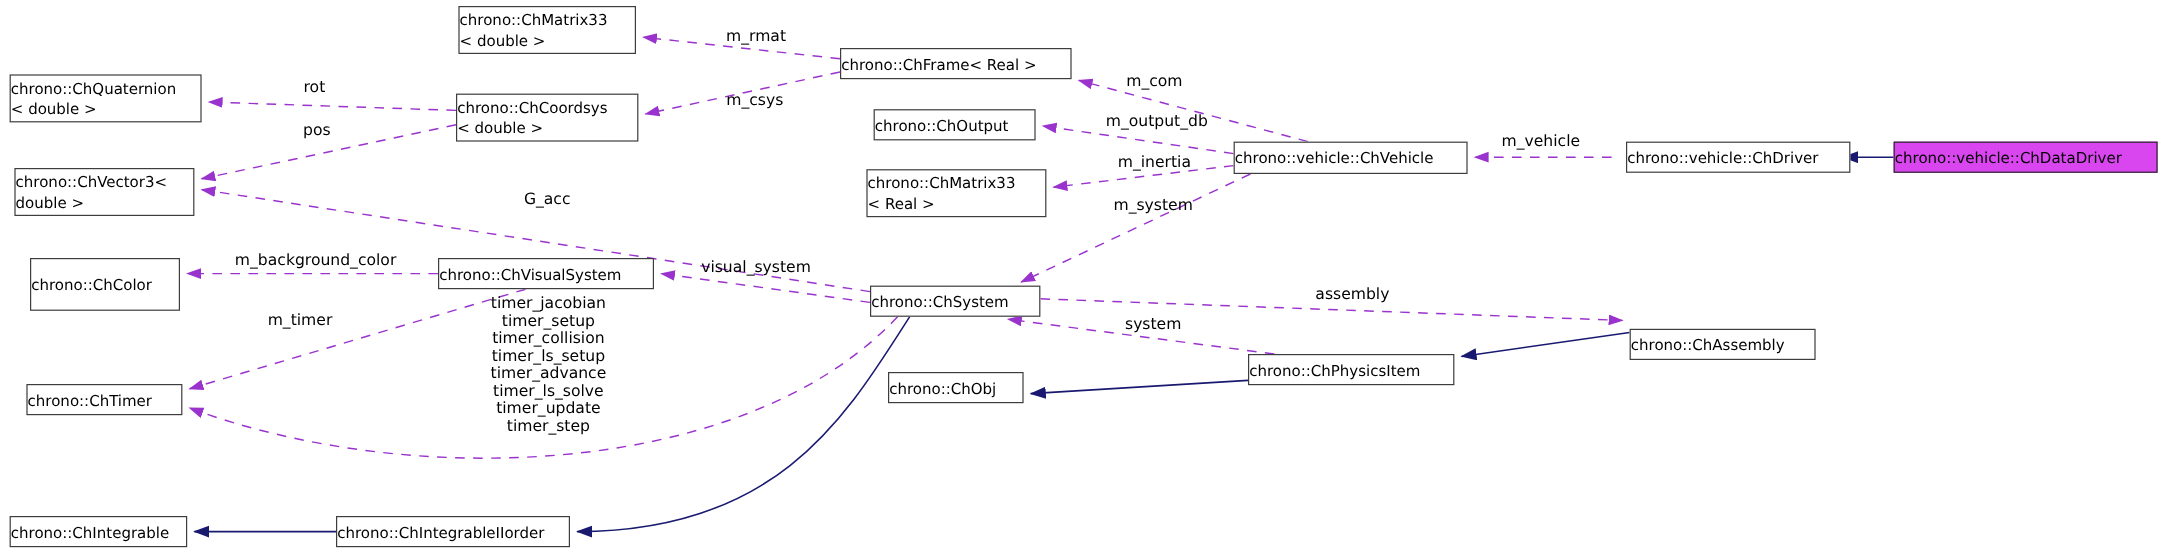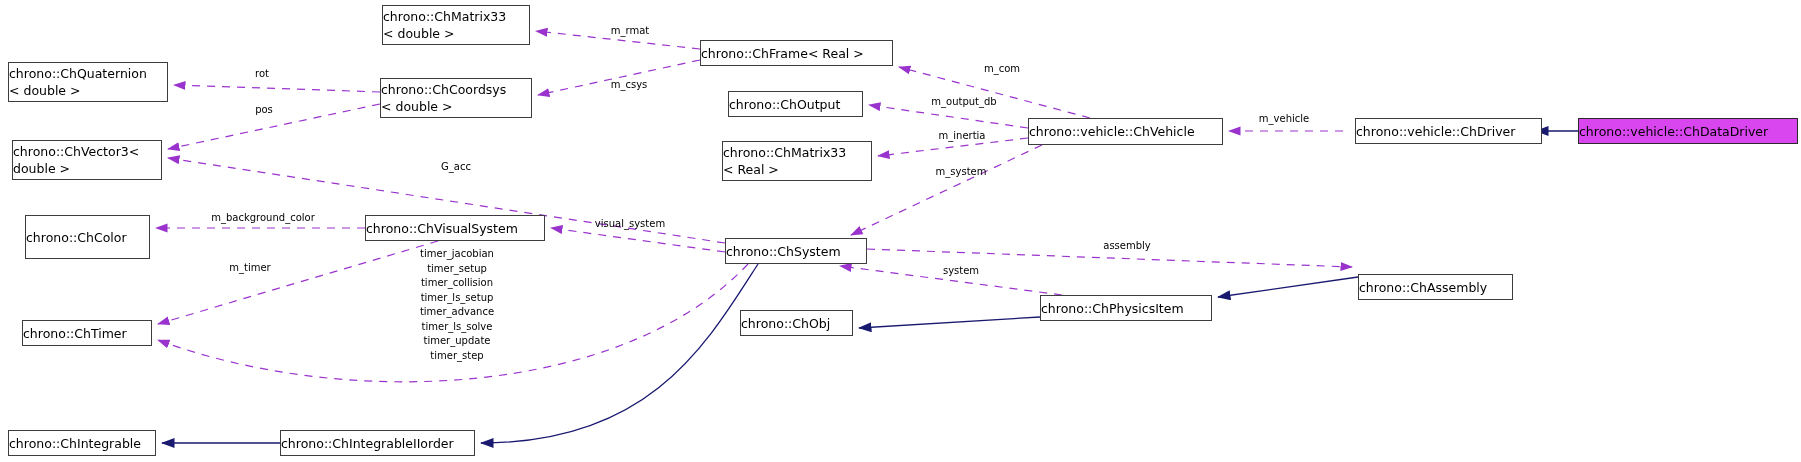--- a/index.html
+++ b/index.html
@@ -23,21 +23,21 @@
     z-index:2;
     cursor:pointer;
   }
   .class-node.selected{
     background:#d946ef;
     border:1.5px solid #2a2a2a;
   }
   .edge-label{
     position:absolute;
     transform:translate(-50%,-50%);
-    font-size:10px;line-height:14.5px;
+    font-size:13px;line-height:14.5px;
     color:#000;
     white-space:nowrap;
     text-align:center;
     z-index:3;
     pointer-events:none;
   }
   .edge-label.block{transform:translate(-50%,0);}
 </style>
 </head>
 <body>
@@ -138,21 +138,21 @@
       </div>
       <div class="class-node" style="left: 280px; top: 430px; width: 195px; height: 26px;">
         <div>chrono::ChIntegrableIIorder</div>
       </div>
     </div>
   <div id="label-layer">
       <div class="edge-label" style="left: 630px; top: 31px;">m_rmat</div>
       <div class="edge-label" style="left: 629px; top: 58px; margin-top: 27px;">m_csys</div>
       <div class="edge-label" style="left: 262px; top: 74px;">rot</div>
       <div class="edge-label" style="left: 264px; top: 110px;">pos</div>
-      <div class="edge-label" style="left: 962px; top: 69px; margin-left: 40px;">m_com</div>
+      <div class="edge-label" style="left: 962px; top: 69px;">m_com</div>
       <div class="edge-label" style="left: 964px; top: 102px;">m_output_db</div>
       <div class="edge-label" style="left: 962px; top: 136px;">m_inertia</div>
       <div class="edge-label" style="left: 961px; top: 172px;">m_system</div>
       <div class="edge-label" style="left: 1284px; top: 119px;">m_vehicle</div>
       <div class="edge-label" style="left: 456px; top: 167px;">G_acc</div>
       <div class="edge-label" style="left: 630px; top: 224px;">visual_system</div>
       <div class="edge-label" style="left: 263px; top: 218px;">m_background_color</div>
       <div class="edge-label" style="left: 250px; top: 268px;">m_timer</div>
       <div class="edge-label block" style="left: 457px; top: 247px;">
         <div>timer_jacobian</div>

